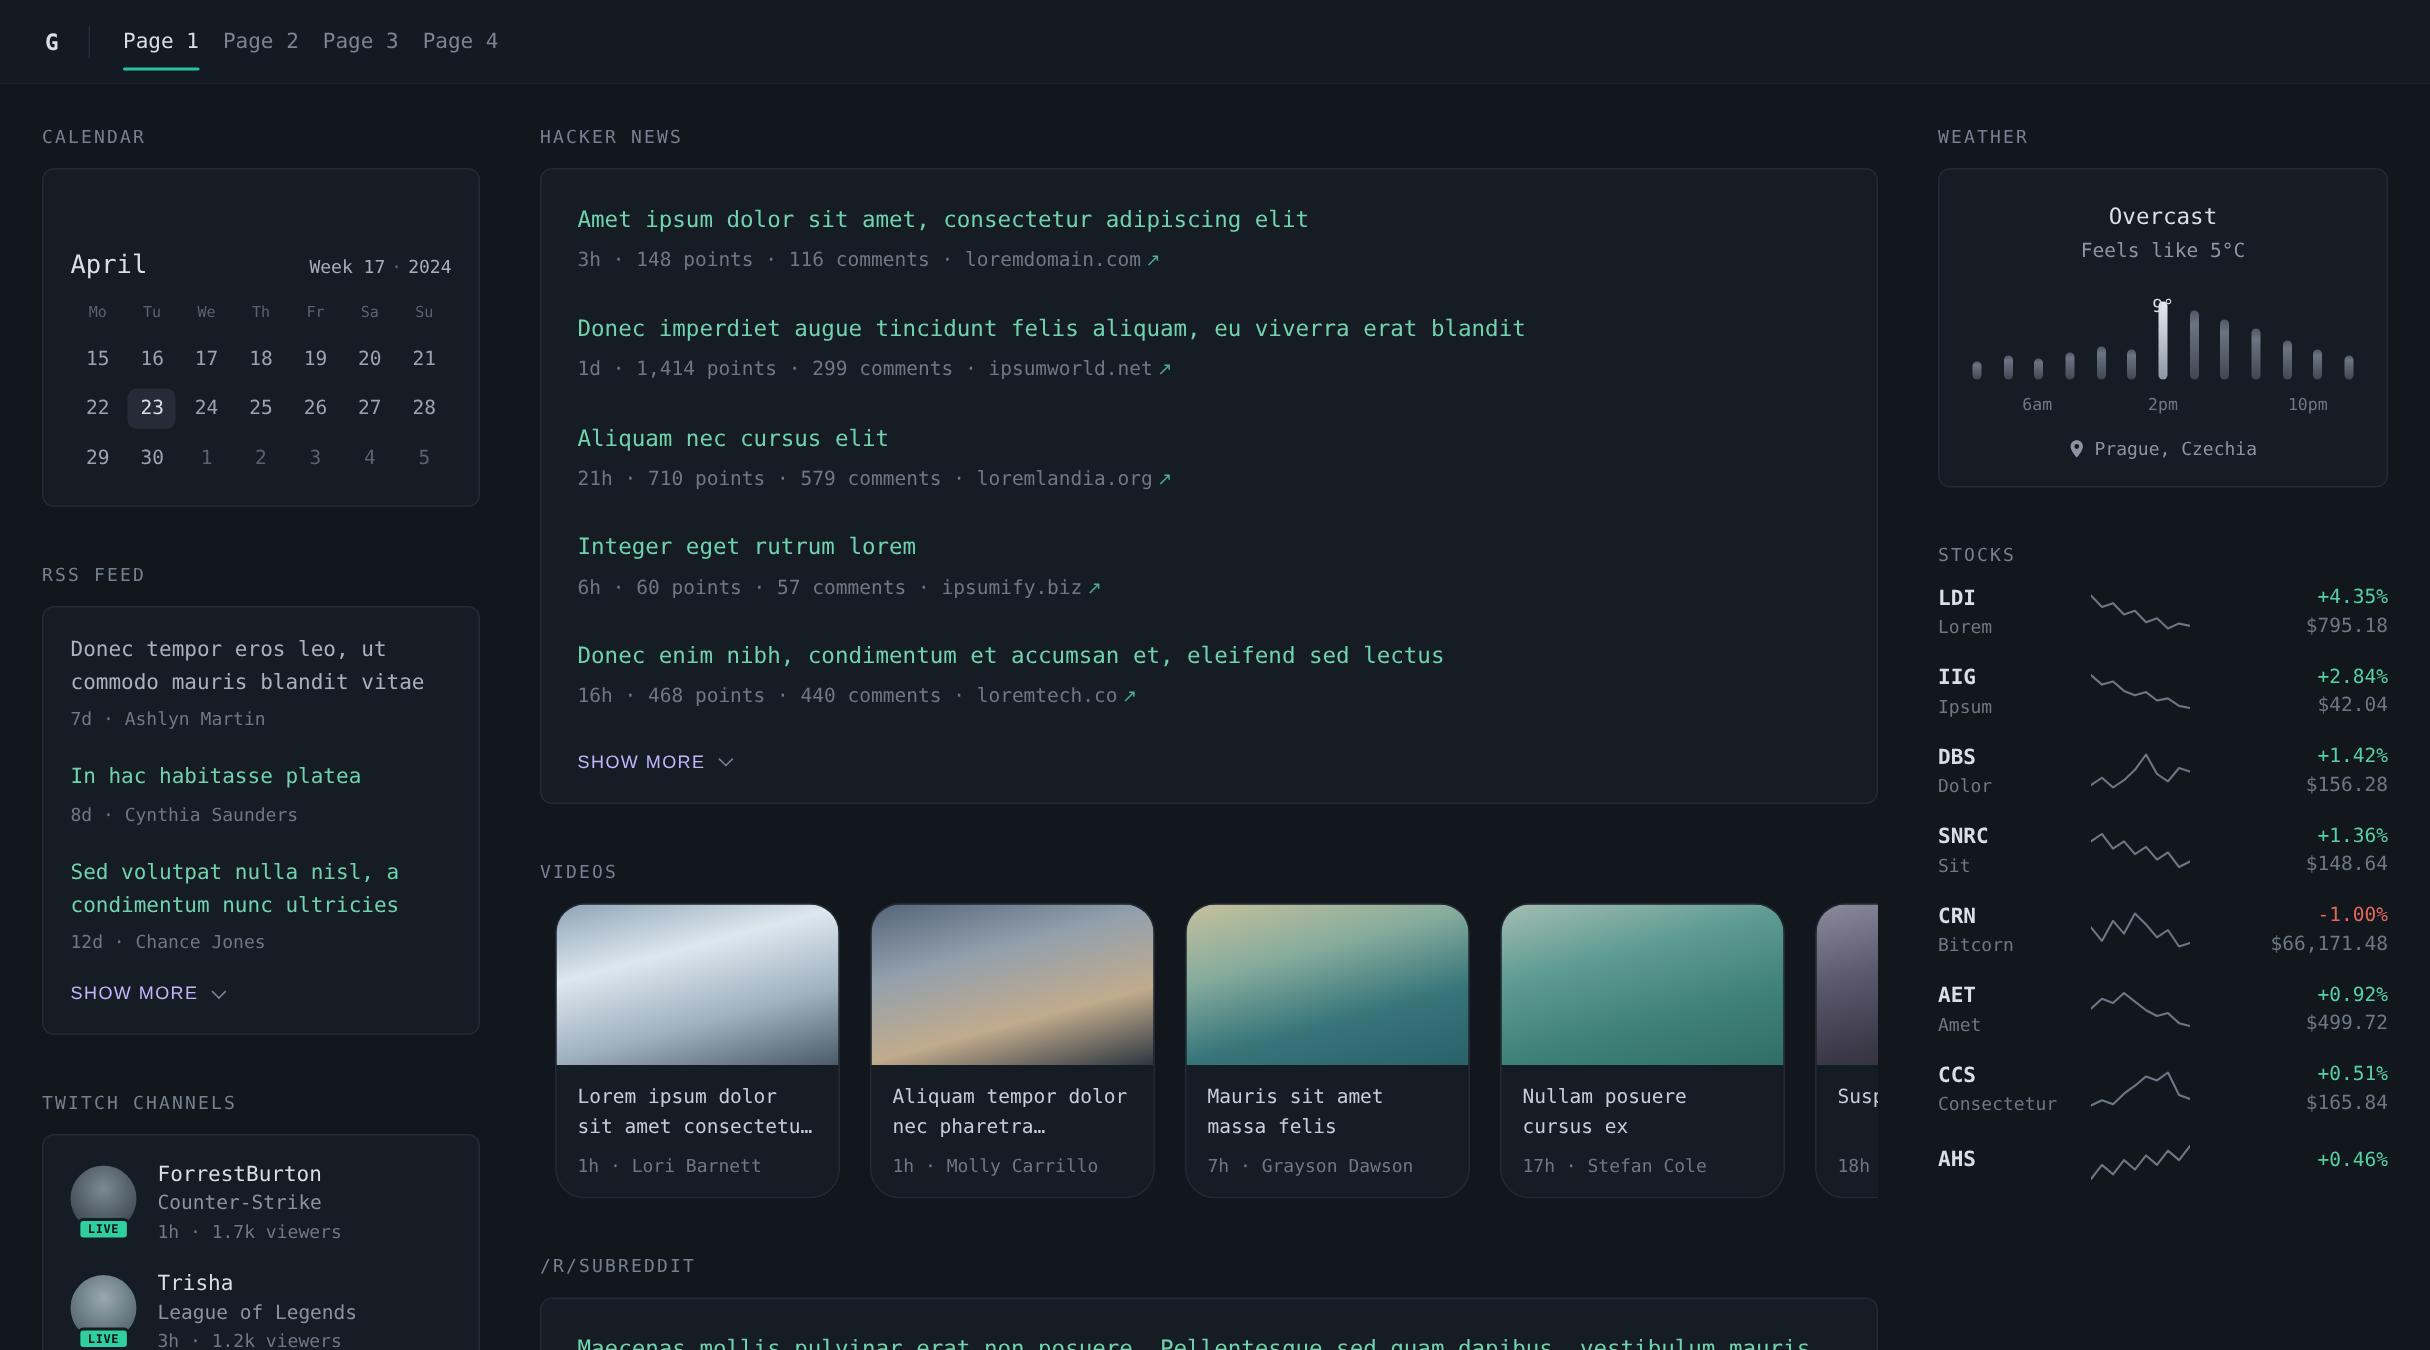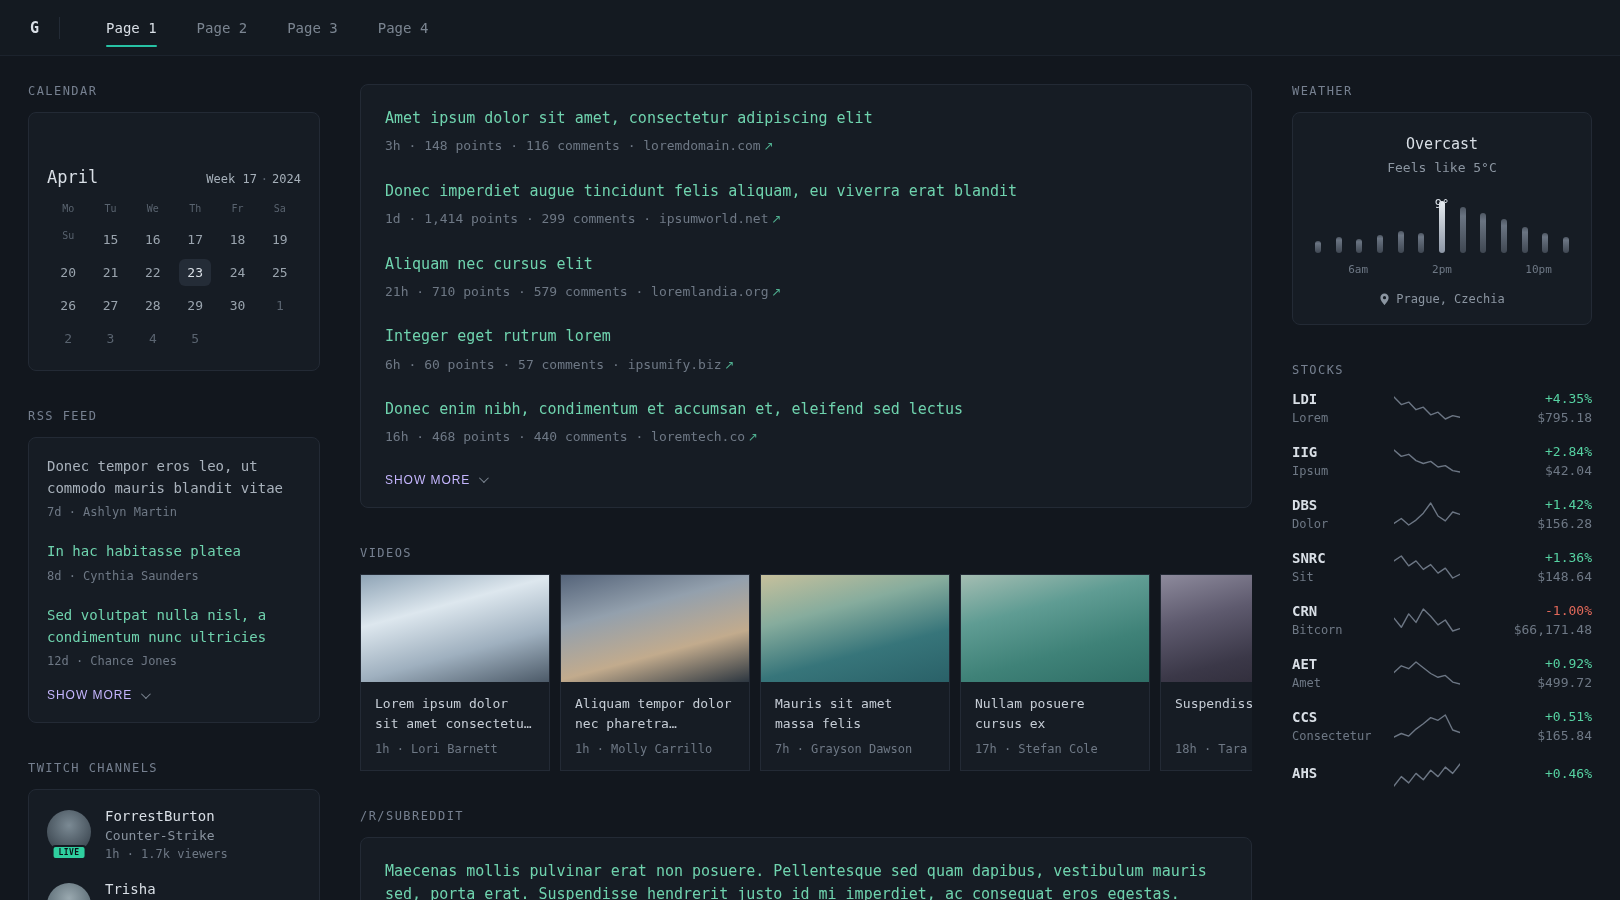--- a/index.html
+++ b/index.html
@@ -14,40 +14,40 @@
     background:var(--bg); color:var(--text);
     font-family:"DejaVu Sans Mono","Liberation Mono",monospace;
     font-size:14px;
   }
   a{text-decoration:none;cursor:pointer;}
 
   
   .navbar{height:56px;display:flex;align-items:center;padding:0 30px;border-bottom:1px solid #1c232d;background:#141a21;}
   .logo{font-weight:bold;font-size:15px;color:var(--bright);}
   .nav-divider{width:1px;height:22px;background:#232b36;margin:0 22px 0 20px;}
-  .nav-tabs{display:flex;gap:40px;height:100%;align-items:center;margin-left:24px;}
+  .nav-tabs{display:flex;gap:16px;height:100%;align-items:center;}
   .tab{background:none;border:none;font:inherit;font-size:14px;color:#7b8591;cursor:pointer;position:relative;height:100%;display:flex;align-items:center;}
   .tab.active{color:var(--bright);}
   .tab.active::after{content:"";position:absolute;left:0;right:0;bottom:8px;height:2px;border-radius:2px;background:var(--accent);}
 
   
   .main{display:flex;align-items:flex-start;gap:40px;padding:28px 28px 0;}
   .col-left{flex:0 0 292px;min-width:0;}
   .col-center{flex:1 1 auto;min-width:0;}
   .col-right{flex:0 0 300px;min-width:0;}
   .section{margin-bottom:38px;}
   .section-title{font-size:12px;letter-spacing:.12em;color:#768090;margin-bottom:14px;}
   .card{background:var(--card);border:1px solid var(--border);border-radius:8px;padding:18px;}
 
   
   .cal-head{display:flex;justify-content:space-between;align-items:baseline;margin-bottom:12px;}
   .cal-month{font-size:17px;color:var(--bright);margin-top:36px;}
   .cal-week{font-size:12px;color:#a6b0ba;}
   .cal-week .sep{color:var(--dim);padding:0 4px;}
-  .cal-grid{display:grid;grid-template-columns:repeat(6,1fr);row-gap:6px;text-align:center;}
+  .cal-grid{display:grid;grid-template-columns:repeat(7,1fr);row-gap:6px;text-align:center;}
   .cal-dow{font-size:10px;color:#59636f;padding:4px 0 6px;}
   .cal-day{font-size:13px;color:#9aa4ae;padding:6px 0;width:32px;margin:0 auto;border-radius:6px;}
   .cal-day.muted{color:#59636f;}
   .cal-day.selected{background:#242c37;color:var(--bright);}
 
   
   .feed-item{margin-bottom:20px;}
   .feed-item:last-of-type{margin-bottom:16px;}
   .feed-link{display:block;color:var(--link);font-size:14px;line-height:1.55;}
   .feed-link.read{color:#a9b2bc;}
@@ -64,21 +64,21 @@
   .twitch-item{display:flex;gap:14px;margin-bottom:20px;align-items:flex-start;cursor:pointer;}
   .avatar-wrap{position:relative;flex:0 0 auto;margin-top:2px;}
   .avatar{width:44px;height:44px;border-radius:50%;}
   .live-badge{position:absolute;left:50%;bottom:-6px;transform:translateX(-50%);background:var(--live);color:#0c1116;font-size:8px;font-weight:bold;letter-spacing:.05em;padding:1px 5px;border-radius:4px;border:2px solid var(--card);}
   .tw-name{font-size:14px;color:var(--bright);}
   .tw-game{font-size:13px;color:#8a94a0;margin-top:4px;}
   .tw-meta{font-size:12px;color:var(--muted);margin-top:4px;}
 
   
   .videos-row{display:flex;gap:10px;overflow:hidden;}
-  .video-card{flex:0 0 190px;background:var(--card);border:1px solid var(--border);border-radius:0;overflow:hidden;cursor:pointer;}
+  .video-card{flex:0 0 190px;background:var(--card);border:1px solid var(--border);border-radius:20px;overflow:hidden;cursor:pointer;margin-left:10px;}
   .video-thumb{height:107px;}
   .video-body{padding:12px 14px 14px;}
   .video-title{font-size:13px;line-height:1.55;color:#c6cdd6;display:-webkit-box;-webkit-line-clamp:2;-webkit-box-orient:vertical;overflow:hidden;min-height:40px;}
   .video-meta{font-size:12px;color:var(--muted);margin-top:8px;white-space:nowrap;overflow:hidden;}
 
   
   .weather-card{text-align:center;padding:22px 18px 18px;}
   .w-cond{font-size:15px;color:var(--bright);}
   .w-feels{font-size:13px;color:#8b95a1;margin-top:7px;}
   .w-chart{position:relative;margin:10px 4px 0;}
@@ -232,20 +232,21 @@
   </div>
           </div>
       </div>
     </div>
 
   </div>
 
   <div class="col-center">
 
     <div class="section">
+      <div class="section-title">HACKER NEWS</div>
       <div class="card" style="padding:22px 24px 18px;">
         <div id="hn-list">
             <div class="hn-item">
     <a class="feed-link">Amet ipsum dolor sit amet, consectetur adipiscing elit</a>
     <div class="item-meta">
       <span>3h · 148 points · 116 comments · </span><a class="domain-link"><span>loremdomain.com</span><span class="ext-arrow">↗</span></a>
     </div>
   </div>
             <div class="hn-item">
     <a class="feed-link">Donec imperdiet augue tincidunt felis aliquam, eu viverra erat blandit</a>

